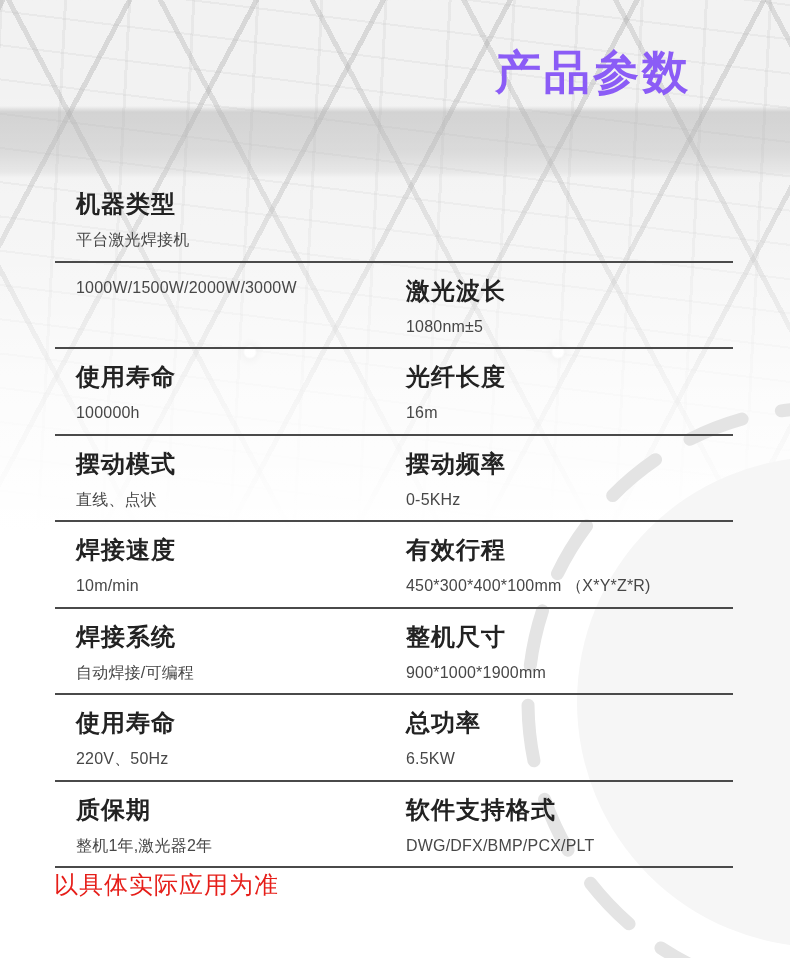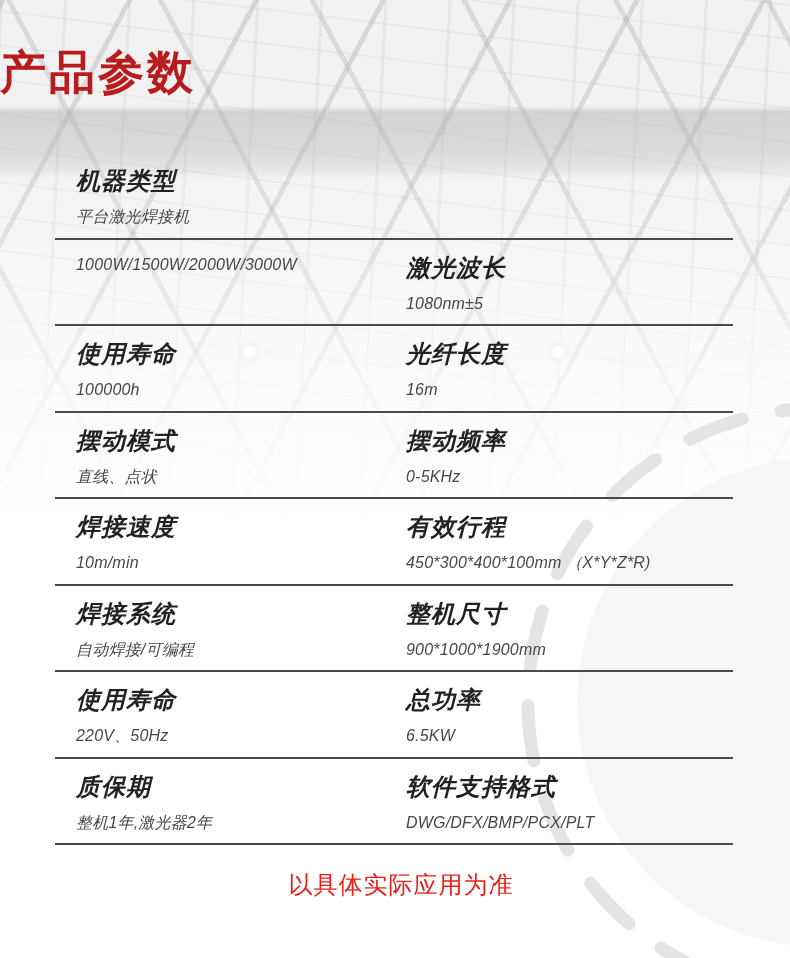--- a/index.html
+++ b/index.html
@@ -34,49 +34,49 @@
       rgba(255,255,255,0.84) 390px,
       #ffffff 530px);
   }
 
   
   .decor-svg { position: absolute; left: 0; top: 0; pointer-events: none; }
 
   
   .page-title {
     position: absolute; top: 42px; left: 0; width: 691px;
-    text-align: left;
-    font-size: 46px; font-weight: 700; color: #b91c1c;
+    text-align: right;
+    font-size: 46px; font-weight: 700; color: #8b5cf6;
     letter-spacing: 3px;
   }
 
   
-  .spec-table { position: absolute; left: 55px; top: 153px; width: 678px; font-style: italic; }
+  .spec-table { position: absolute; left: 55px; top: 176px; width: 678px; }
   .spec-row {
     height: 86.5px;
     display: grid;
     grid-template-columns: 330px 1fr;
     padding: 13px 0 0 21px;
     border-bottom: 2px solid #4a4a4a;
   }
   .spec-cell { display: flex; flex-direction: column; }
   .spec-label {
     font-size: 24px; font-weight: 700; color: #222222;
     line-height: 30px; margin-bottom: 9px; letter-spacing: 1px;
   }
   .spec-value {
     font-size: 16px; font-weight: 400; color: #474747;
     line-height: 24px; letter-spacing: 0.2px;
   }
 
   
   .note {
-    position: absolute; left: 69px; top: 869px; width: 678px;
+    position: absolute; left: 54px; top: 869px; width: 678px;
     padding-right: 14px;
-    text-align: center;
+    text-align: left;
     font-size: 24px; color: #e61e19; letter-spacing: 1px;
   }
 </style>
 </head>
 <body>
 
 <div class="bg-photo"></div>
 <div class="bg-fade"></div>
 
 <svg class="decor-svg" width="790" height="958" viewBox="0 0 790 958">

